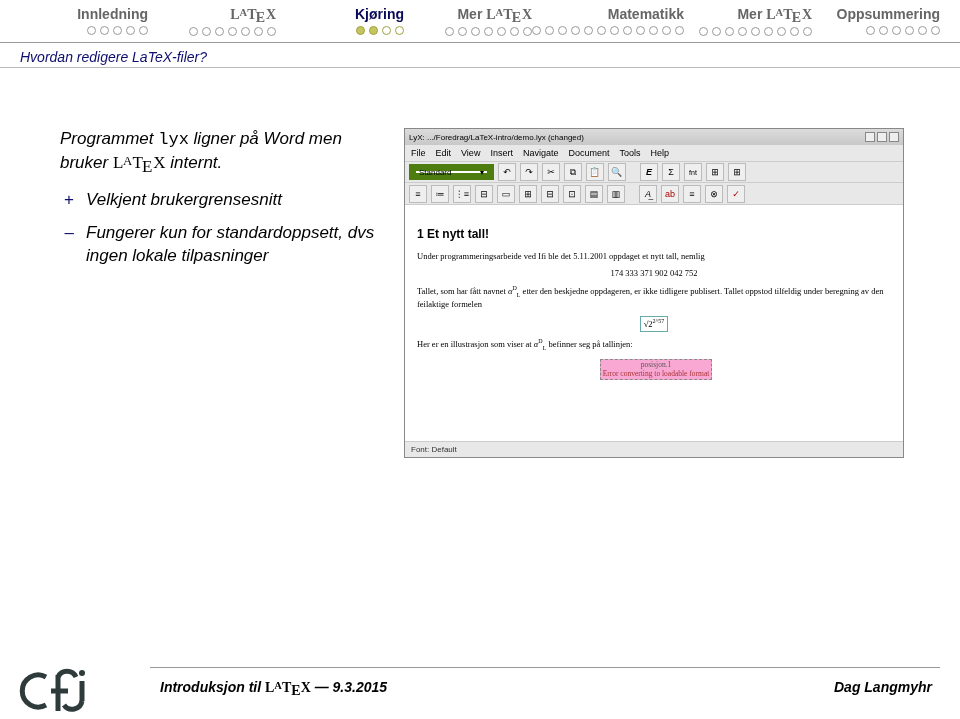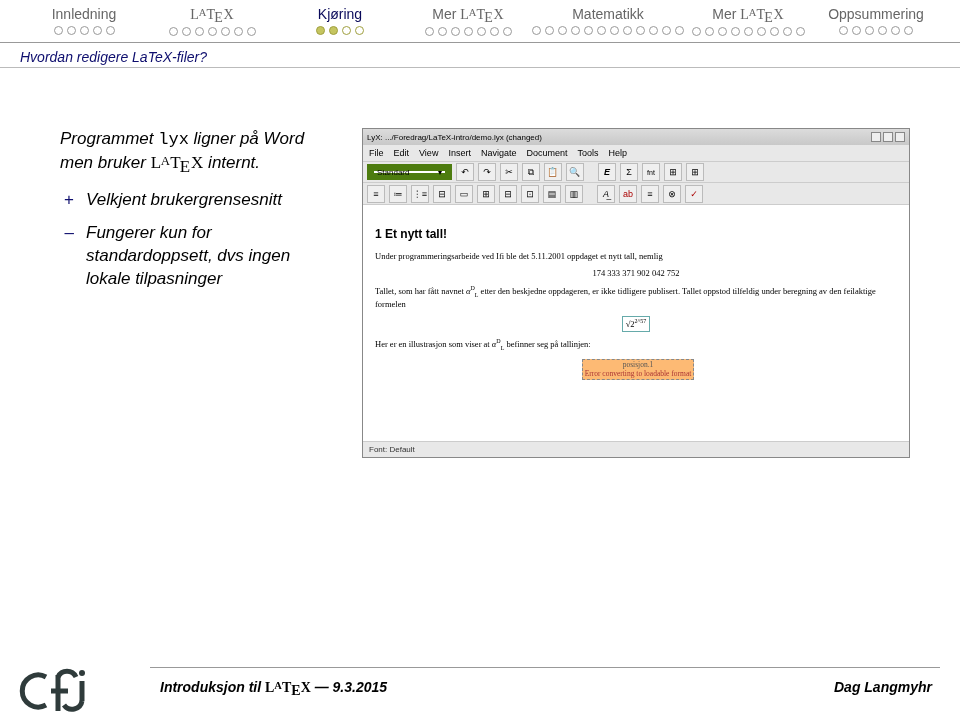--- a/index.html
+++ b/index.html
@@ -2,21 +2,21 @@
 <html><head>
 <meta charset="utf-8">
 <style>
   * { box-sizing: border-box; margin: 0; padding: 0; }
   html, body { width: 960px; height: 719px; font-family: Verdana, Geneva, sans-serif; background: #fff; overflow: hidden; }
 
   .slide { width: 960px; height: 719px; position: relative; display: flex; flex-direction: column; }
 
   
   .topnav { display: flex; padding: 6px 20px 2px 20px; gap: 0; }
-  .topnav .tab { flex: 1; display: flex; flex-direction: column; align-items: center; }
+  .topnav .tab { flex: 1; display: flex; flex-direction: column; align-items: flex-end; font-weight: bold; }
   .tab-label { font-size: 14px; color: #666; margin-bottom: 4px; cursor: pointer; }
   .tab.active .tab-label { color: #0a0a5a; }
   .dots-row { display: flex; gap: 4px; }
   .dot { width: 9px; height: 9px; border-radius: 50%; border: 1px solid #999; background: transparent; cursor: pointer; }
   .dot.accent { background: #c5c560; border-color: #a0a040; }
   .dot.accent-open { background: transparent; border-color: #a0a040; }
 
   .rule { height: 1px; background: #999; margin: 4px 0 0 0; width: 100%; }
 
   .subsection { font-size: 14px; color: #0e0e6e; font-style: italic; padding: 6px 20px 2px 20px; }
@@ -32,38 +32,38 @@
   .tt { font-family: "Courier New", monospace; font-style: normal; }
   .latex { font-style: normal; display: inline-block; position: relative; font-family: Georgia, serif; }
   .latex .a { font-size: 0.75em; position: relative; top: -0.25em; left:-0.02em; }
   .latex .e { position: relative; top: 0.22em; left: -0.06em; }
   .bullets { list-style: none; }
   .bullets li { display: flex; gap: 12px; margin-bottom: 10px; }
   .bullets .mark { color: #0e0e6e; font-style: normal; width: 14px; text-align: right; flex-shrink:0; }
   .bullets .txt {  }
 
   .right-col { flex: 1; }
-  .lyx-shot { width: 548px; height: 330px; background: #e0e0e0; border: 1px solid #888; position: relative; font-family: Arial, sans-serif; font-size: 9px; color: #000; }
+  .lyx-shot { width: 500px; height: 330px; background: #e0e0e0; border: 1px solid #888; position: relative; font-family: Arial, sans-serif; font-size: 9px; color: #000; }
 
   
   .lyx-title { background: linear-gradient(#dcdcdc,#c8c8c8); height: 16px; display: flex; align-items: center; justify-content: space-between; padding: 0 4px; font-size: 8px; }
   .lyx-title .wbtns { display:flex; gap:2px; }
   .lyx-title .wbtn { width:10px; height:10px; border:1px solid #888; background:#eee; }
   .lyx-menu { background: #e8e8e8; height: 16px; display: flex; align-items: center; gap: 10px; padding: 0 6px; font-size: 9px; }
   .lyx-tool1 { background: #e8e8e8; height: 22px; border-top:1px solid #ccc; border-bottom:1px solid #ccc; display:flex; align-items:center; gap:4px; padding:0 4px; }
   .paraselect { width: 85px; height: 16px; border: 7px solid #4d7c0f; background: #fff; font-size: 8px; display:flex; align-items:center; justify-content:space-between; padding: 0 3px; }
   .tbtn { width: 18px; height: 18px; border: 1px solid #bbb; background: #efefef; display:flex; align-items:center; justify-content:center; font-size:9px; }
   .lyx-tool2 { background: #e8e8e8; height: 22px; border-bottom:1px solid #ccc; display:flex; align-items:center; gap:4px; padding:0 4px; }
   .lyx-doc { background: #fff; padding: 22px 12px; height: 236px; overflow:hidden; font-family: Georgia, 'Times New Roman', serif; color:#000; }
   .lyx-doc h4 { font-size: 12px; margin-bottom: 10px; font-family: Arial, sans-serif; }
   .lyx-doc p { font-size: 8.5px; margin-bottom: 6px; line-height: 1.3; text-align: left; }
   .lyx-doc .center { text-align: center; }
   .lyx-doc .formula { display:inline-block; border:1px solid #6aa; padding:1px 3px; font-family: Georgia, serif; }
   .lyx-doc .alpha { font-style: italic; }
-  .lyx-doc .lbl { display:inline-block; background:#fdba74; border:1px dashed #888; padding:0 2px; font-size:7.5px; color:#555; margin-left:4px;}
+  .lyx-doc .lbl { display:inline-block; background:#f9a8d4; border:1px dashed #888; padding:0 2px; font-size:7.5px; color:#555; margin-left:4px;}
   .lyx-status { background:#e8e8e8; height:16px; border-top:1px solid #ccc; display:flex; align-items:center; padding:0 6px; font-size:8px; color:#333; }
 
   
   .footer { position: absolute; left: 0; right: 0; bottom: 0; height: 60px; }
   .footer .frule { height:1px; background:#999; position:absolute; left:150px; right:20px; top:8px; }
   .footer .ftext { position:absolute; left:160px; top:20px; font-size:14px; font-style: italic; font-weight: bold; color:#000; }
   .footer .author { position:absolute; right:28px; top:20px; font-size:14px; font-style: italic; font-weight: bold; color:#000; }
   .footer .logo { position:absolute; left:18px; bottom:6px; }
   .footer .latex-inline { font-style: normal; font-family: Georgia, serif; }
 

